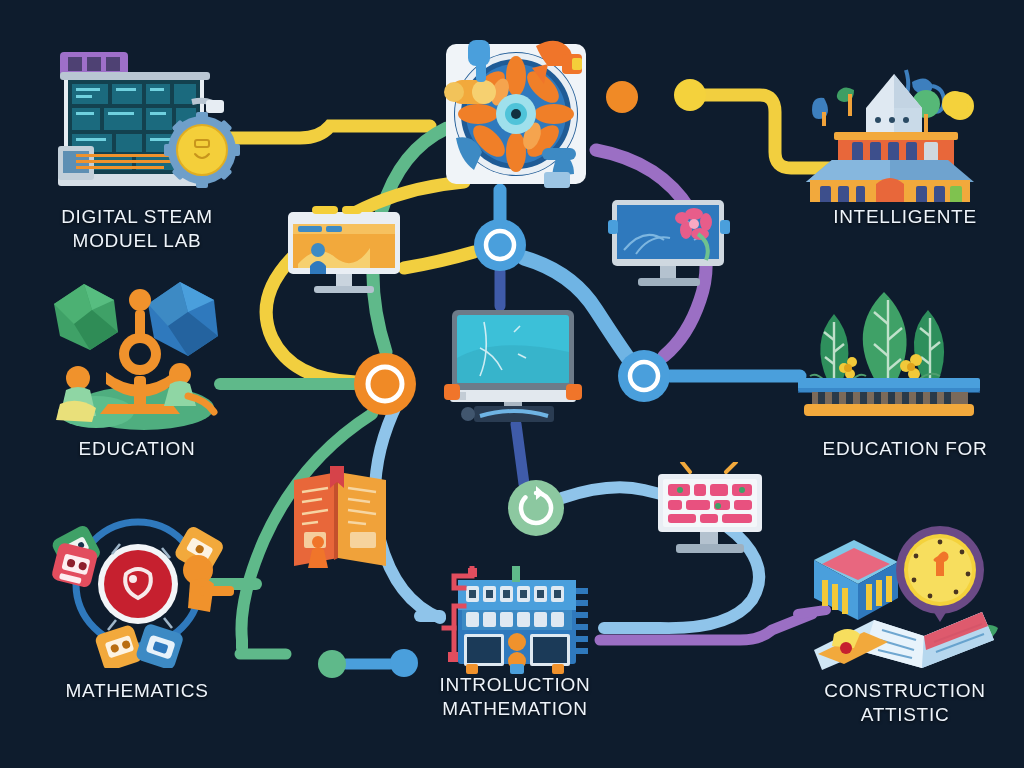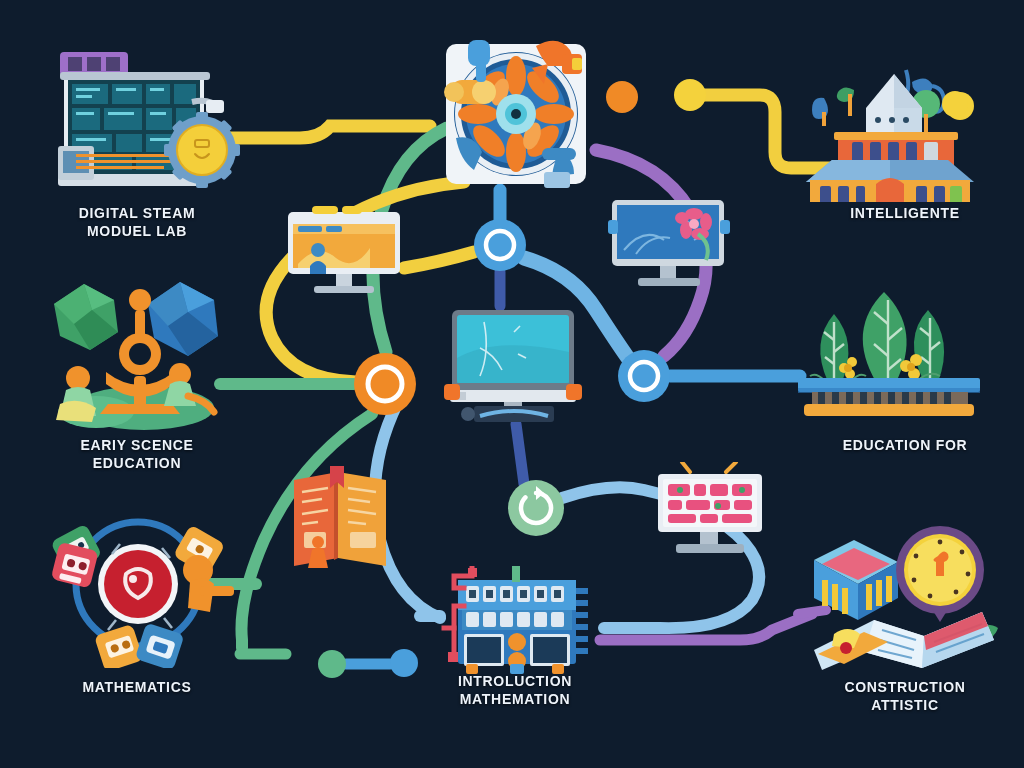--- a/index.html
+++ b/index.html
@@ -1,21 +1,21 @@
 <!DOCTYPE html>
 <html><head>
 <meta charset="utf-8">
 <style>
   html,body{margin:0;padding:0;background:#0d1b2a;}
   body{width:1024px;height:768px;overflow:hidden;
        font-family:"Liberation Sans","DejaVu Sans",sans-serif;}
   #stage{position:relative;width:1024px;height:768px;background:#0e1c2d;}
   #edges{position:absolute;inset:0;width:1024px;height:768px;}
-  .node-label{position:absolute;color:#eef4fb;font-weight:700;
-     font-size:14px;letter-spacing:.7px;line-height:1.28;text-align:center;
+  .node-label{position:absolute;color:#eef4fb;font-weight:400;
+     font-size:19px;letter-spacing:.7px;line-height:1.28;text-align:center;
      text-transform:uppercase;text-shadow:0 1px 3px rgba(0,0,0,.75);
      width:230px;}
   .ill{position:absolute;}
   .ill svg{display:block;}
 </style>
 </head>
 <body style="background: rgb(14, 28, 45);">
 
 <div id="stage" style="background: rgb(14, 28, 45);">
 
@@ -695,21 +695,20 @@
   <div class="node-label" style="left:22px;top:205px">
     <div>DIGITAL STEAM</div>
     <div>MODUEL LAB</div>
   </div>
 
   <div class="node-label" style="left:790px;top:205px">
     <div>INTELLIGENTE</div>
   </div>
 
   <div class="node-label" style="left:22px;top:437px">
-    <div>EARIY SCENCE</div>
     <div>EDUCATION</div>
   </div>
 
   <div class="node-label" style="left:790px;top:437px">
     <div>EDUCATION FOR</div>
   </div>
 
   <div class="node-label" style="left:22px;top:679px">
     <div>MATHEMATICS</div>
   </div>

